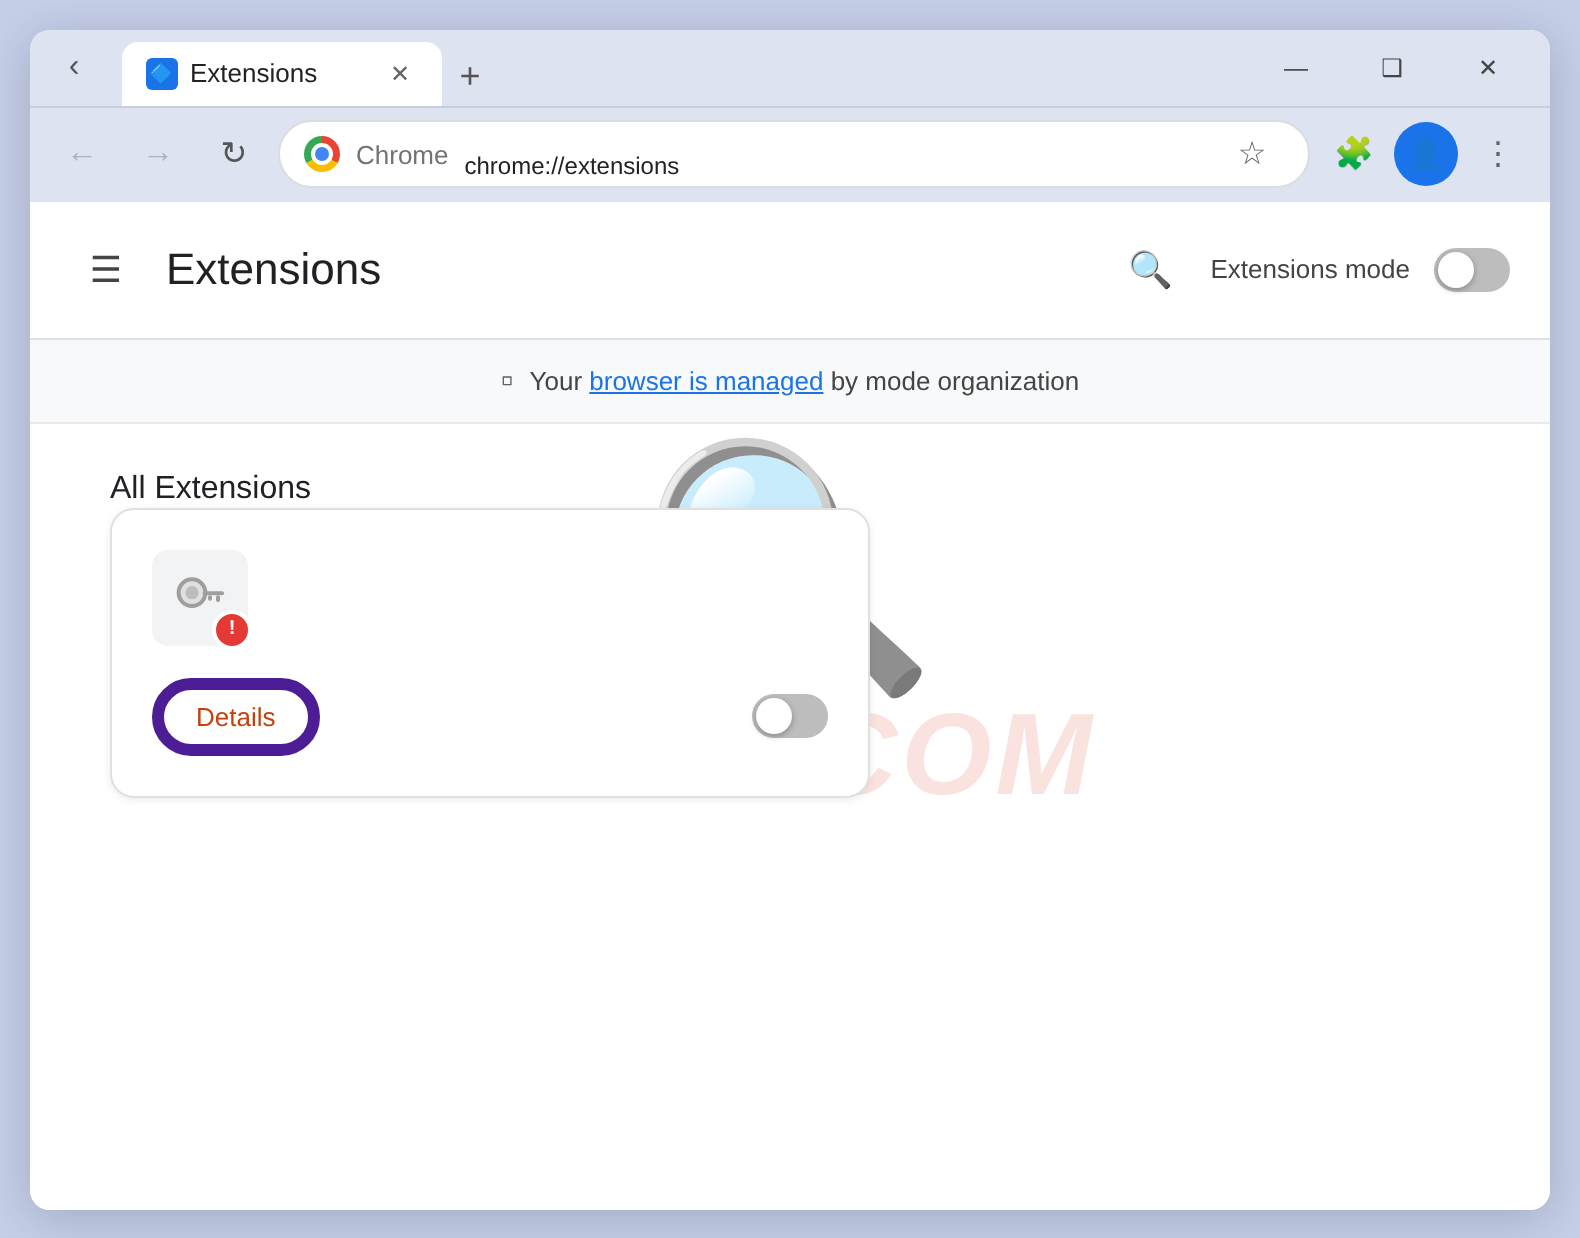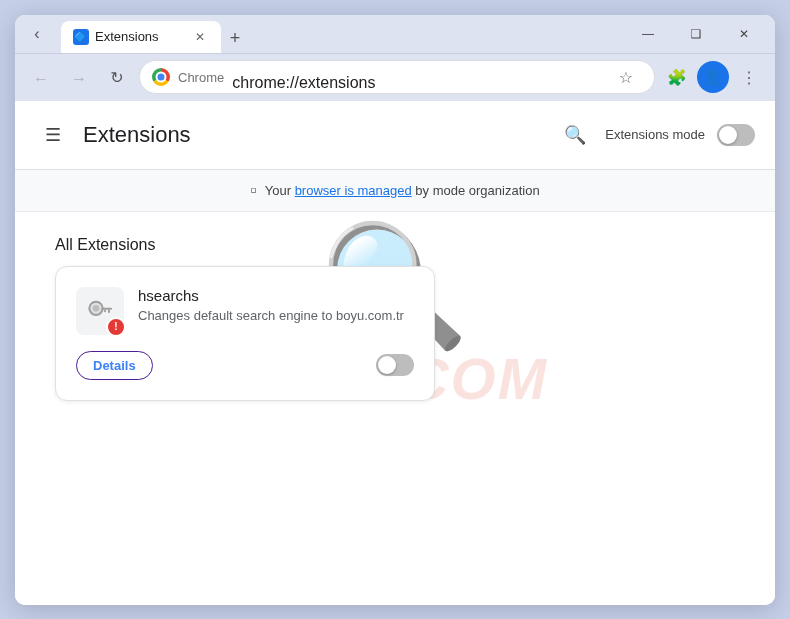--- a/index.html
+++ b/index.html
@@ -151,21 +151,21 @@
       border-radius: 50%;
       background: #4285f4;
       border: 2px solid #fff;
     }
     .chrome-label {
       font-size: 13px;
       font-weight: 500;
       color: #737373;
     }
     .address-text {
-      font-size: 16px;
+      font-size: 12px;
       color: #222;
       flex: 1;
       margin-top: 12px;
     }
     .address-right-icons {
       display: flex;
       align-items: center;
       gap: 4px;
     }
     .addr-icon-btn {
@@ -303,21 +303,21 @@
       font-size: 58px;
       font-weight: 700;
       color: rgba(245, 200, 190, 0.5);
       letter-spacing: 2px;
       font-style: italic;
     }
     .ext-section-title {
       font-size: 16px;
       font-weight: 500;
       color: #202124;
-      margin-bottom: 12px;
+      margin-bottom: 0;
       position: relative;
       z-index: 1;
     }
     
     .ext-card {
       background: #fff;
       border: 1px solid #e0e0e0;
       border-radius: 12px;
       padding: 20px;
       max-width: 380px;
@@ -369,27 +369,26 @@
       font-size: 13px;
       color: #5f6368;
     }
     .ext-card-bottom {
       display: flex;
       align-items: center;
       justify-content: space-between;
     }
     .details-btn {
       padding: 6px 16px;
-      border: 1px solid #4c1d95;
+      border: 6px solid #4c1d95;
       background: #fff;
       border-radius: 20px;
       cursor: pointer;
       font-size: 13px;
-      color: #3b82f6;
-      font-weight: bold;
+      color: #c2410c;
     }
     .toggle-off {
       width: 38px; height: 22px;
       background: #bdbdbd;
       border-radius: 11px;
       position: relative;
       cursor: pointer;
     }
     .toggle-off::after {
       content: '';
@@ -478,24 +477,20 @@
                 <circle cx="18" cy="20" r="5" fill="#bdbdbd"></circle>
                 <rect x="26" y="19" width="16" height="3" rx="1.5" fill="#9e9e9e"></rect>
                 <rect x="36" y="22" width="3" height="5" rx="1.5" fill="#9e9e9e"></rect>
                 <rect x="30" y="22" width="3" height="4" rx="1.5" fill="#9e9e9e"></rect>
               </svg>
             </div>
             <div class="ext-badge">
               <span style="color:white;font-size:10px;font-weight:bold;">!</span>
             </div>
           </div>
-          <div class="ext-info">
-            <div class="ext-name">hsearchs</div>
-            <div class="ext-desc">Changes default search engine to boyu.com.tr</div>
-          </div>
         </div>
         <div class="ext-card-bottom">
           <button class="details-btn">Details</button>
           <div class="toggle-off"></div>
         </div>
       </div>
     </div>
   </div>
 </div>
 

